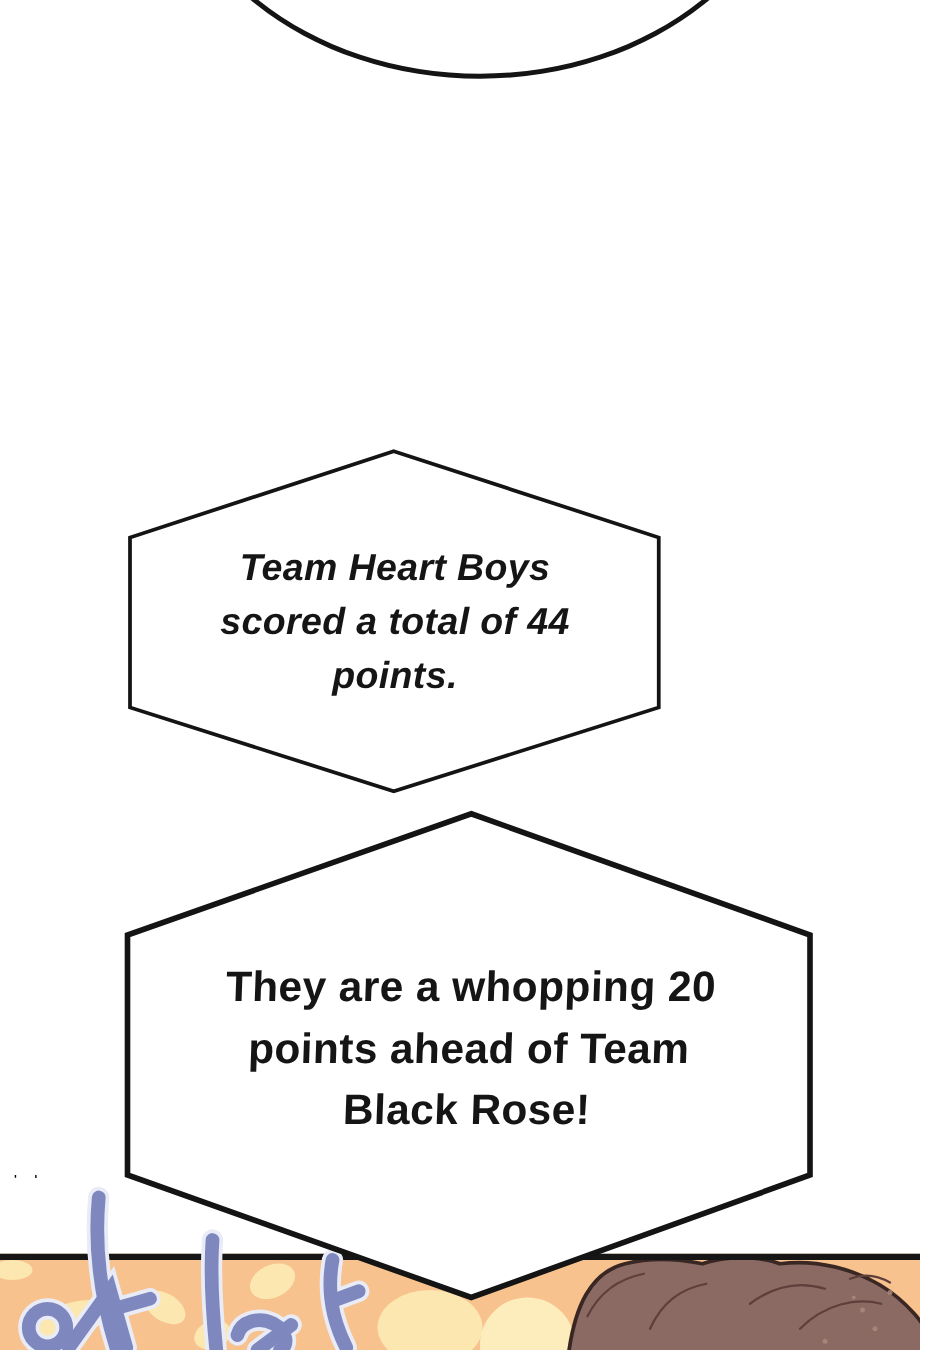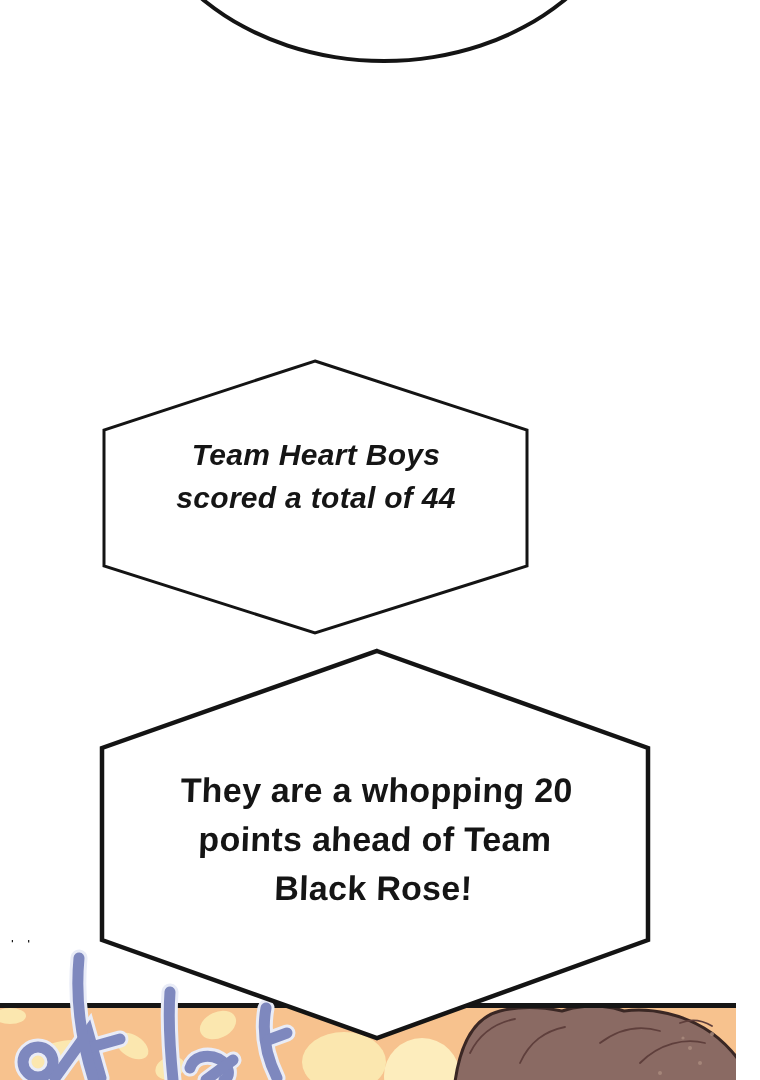--- a/index.html
+++ b/index.html
@@ -112,20 +112,21 @@
   </svg>
 
   <svg class="overlay" width="760" height="1080" viewBox="0 0 760 1080">
     <polygon class="hex hex2" points="377,651 648,748 648,940 377,1038 102,940 102,748"></polygon>
     <polygon class="hex hex1" points="315,361 527,430 527,566 315,633 104,566 104,430"></polygon>
   </svg>
 
   <div class="speech speech-1">
     <div>Team Heart Boys</div>
     <div>scored a total of 44</div>
+    <div>points.</div>
   </div>
 
   <div class="speech speech-2">
     <div>They are a whopping 20</div>
     <div>points ahead of Team</div>
     <div>Black Rose!</div>
   </div>
 
 </div>
 

